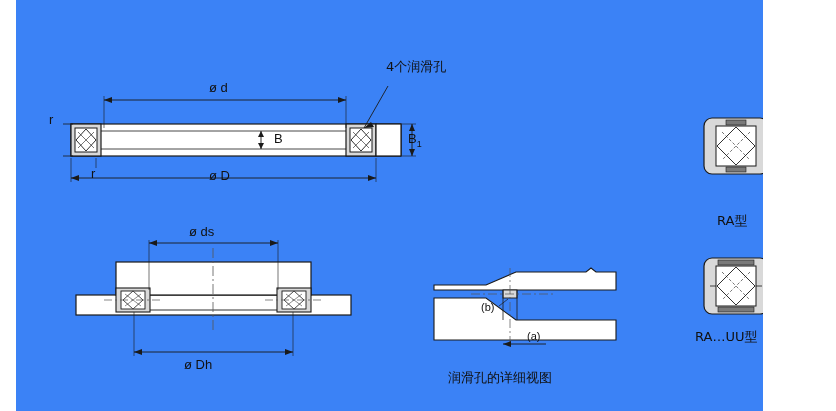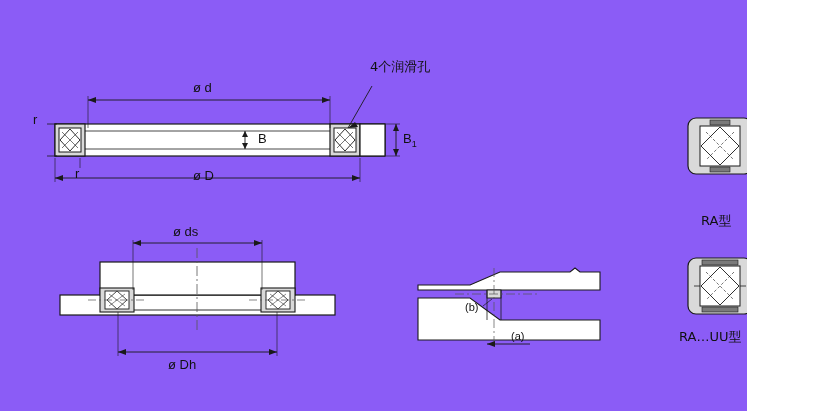--- a/index.html
+++ b/index.html
@@ -7,22 +7,23 @@
     padding: 0;
     background: #ffffff;
   }
   body {
     font-family: "Liberation Sans", sans-serif;
   }
   #canvas {
     position: relative;
     width: 747px;
     height: 411px;
-    background: #8b5cf6;
+    background: #3b82f6;
     overflow: hidden;
+    margin-left: 16px;
   }
   .abs { position: absolute; }
   .lbl {
     position: absolute;
     font-family: Liberation Sans, sans-serif;
     font-size: 13px;
     color: #111;
     white-space: nowrap;
   }
   .lbl-sm { font-size: 11px; }
@@ -189,32 +190,33 @@
   </svg>
 
   <div class="lbl lbl-cn" style="left:370px; top:58px;">4个润滑孔</div>
 
   <div class="lbl" style="left:193px; top:80px;">ø d</div>
 
   <div class="lbl" style="left:193px; top:168px;">ø D</div>
 
   <div class="lbl" style="left:258px; top:131px;">B</div>
 
-  <div class="lbl" style="left:403px; top:131px;"><span>B</span><span class="sub">1</span></div>
+  <div class="lbl" style="left:392px; top:131px;"><span>B</span><span class="sub">1</span></div>
 
   <div class="lbl" style="left:33px; top:112px;">r</div>
 
   <div class="lbl" style="left:75px; top:166px;">r</div>
 
   <div class="lbl" style="left:173px; top:224px;">ø ds</div>
 
   <div class="lbl" style="left:168px; top:357px;">ø Dh</div>
 
   <div class="lbl lbl-sm" style="left:465px; top:301px;">(b)</div>
 
   <div class="lbl lbl-sm" style="left:511px; top:330px;">(a)</div>
 
+  <div class="lbl lbl-cn" style="left:432px; top:369px;">润滑孔的详细视图</div>
 
   <div class="lbl lbl-cn" style="left:701px; top:212px;">RA型</div>
 
   <div class="lbl lbl-cn" style="left:679px; top:328px;">RA…UU型</div>
 
 </div>
 
 </body></html>

